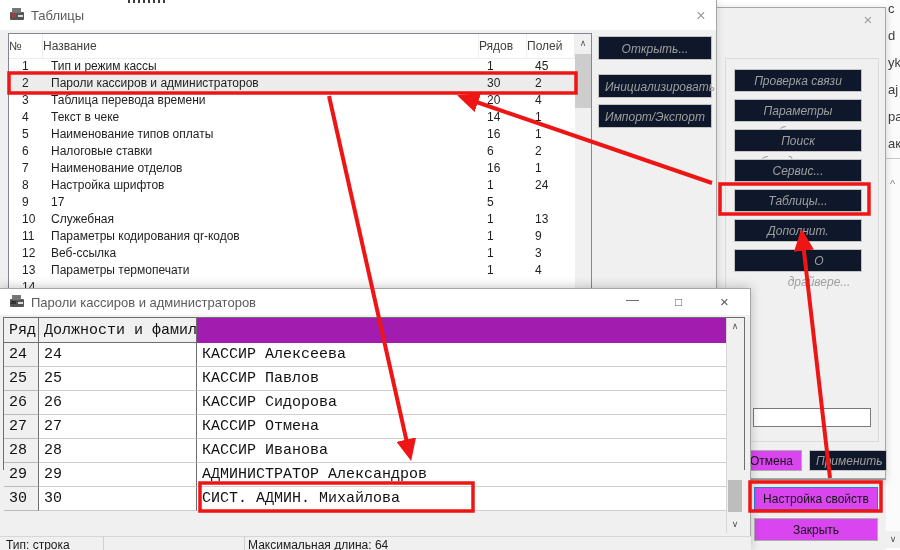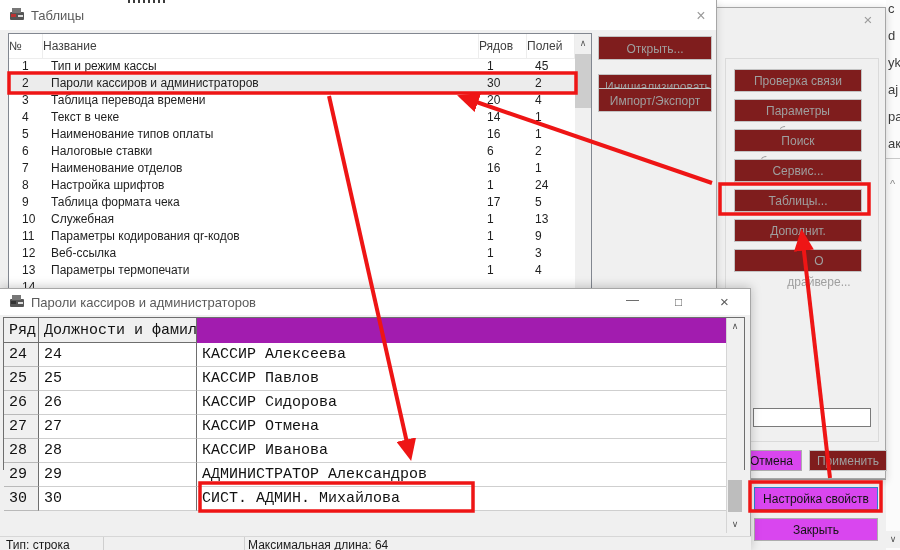--- a/index.html
+++ b/index.html
@@ -12,21 +12,21 @@
   .frag{position:absolute;left:2px;width:20px;font-size:13px;color:#3d3d3d;white-space:nowrap;}
   .strip-divider{position:absolute;left:0;top:158px;width:14px;height:1px;background:#c9c9c9;}
   .strip-caret{position:absolute;left:4px;top:178px;font-size:11px;color:#8a8a8a;}
   .strip-scroll{position:absolute;left:0;top:531px;width:14px;height:17px;background:#f0f0f0;color:#505050;font-size:9px;text-align:center;line-height:17px;}
 
   
   .main-win{position:absolute;left:745px;top:479px;width:141px;height:71px;background:#f0f0f0;border-top:1px solid #a6a6a6;z-index:1;}
   .btn{display:block;position:absolute;font-family:"Liberation Sans",sans-serif;font-size:12px;text-align:center;border-radius:0;}
   .btn.enabled{background:#d946ef;border:1px solid #adadad;color:#141414;cursor:pointer;}
   .btn.focus-blue{border:1px solid #2d7fd4;}
-  .btn.disabled{background:#7f1d1d;border:1px solid #c3c3c3;color:#9f9f9f;}
+  .btn.disabled{background:#0f172a;border:1px solid #c3c3c3;color:#9f9f9f;font-style:italic;}
   .main-btn1{left:9px;top:7px;width:124px;height:23px;}
   .main-btn2{left:9px;top:38px;width:124px;height:23px;text-align:center;}
 
   
   .prop-win{position:absolute;left:716px;top:7px;width:170px;height:472px;background:#f0f0f0;border:1px solid #a6a6a6;box-shadow:0 2px 8px rgba(0,0,0,.18);z-index:2;box-sizing:border-box;}
   .prop-close{position:absolute;right:8px;top:3px;width:18px;height:18px;font-size:15px;line-height:18px;text-align:center;color:#9b9b9b;cursor:pointer;}
   .group-frame{position:absolute;left:8px;top:50px;width:152px;height:382px;border:1px solid #dadada;}
   .prop-btn{left:17px;width:128px;height:23px;line-height:21px;}
   .text-input{position:absolute;left:36px;top:400px;width:110px;height:17px;border:1px solid #7a7a7a;background:#fff;font-size:12px;padding:0 3px;}
   .prop-cancel{left:24px;top:442px;width:61px;height:21px;}
@@ -187,21 +187,20 @@
             <span class="c-fields">1</span>
           </div>
           <div class="t-row">
             <span class="c-num">8</span>
             <span class="c-name">Настройка шрифтов</span>
             <span class="c-rows">1</span>
             <span class="c-fields">24</span>
           </div>
           <div class="t-row">
             <span class="c-num">9</span>
-            <span class="c-name">Таблица формата чека</span>
             <span class="c-rows">17</span>
             <span class="c-fields">5</span>
           </div>
           <div class="t-row">
             <span class="c-num">10</span>
             <span class="c-name">Служебная</span>
             <span class="c-rows">1</span>
             <span class="c-fields">13</span>
           </div>
           <div class="t-row">
@@ -230,21 +229,21 @@
           </div>
         </div>
       <div class="t-scroll">
         <div class="t-scroll-up">∧</div>
         <div class="t-thumb"></div>
       </div>
     </div>
     <div id="side-buttons">
         <button class="btn disabled side-btn" style="top: 36px;">Открыть...</button>
         <button class="btn disabled side-btn" style="top: 66px; margin-top: 8px;">Инициализировать</button>
-        <button class="btn disabled side-btn" style="top: 88px;">Импорт/Экспорт</button>
+        <button class="btn disabled side-btn" style="top: 104px;">Импорт/Экспорт</button>
       </div>
   </div>
 
   <div class="pw-win">
     <div class="titlebar pw-titlebar"></div>
     <svg class="win-icon pw-icon" viewBox="0 0 18 18">
       <rect x="2" y="6" width="14" height="8" rx="1" fill="#555"></rect>
       <rect x="4" y="2" width="9" height="5" fill="#777"></rect>
       <rect x="3" y="8" width="5" height="3" fill="#333"></rect>
       <rect x="10" y="9" width="5" height="2" fill="#ddd"></rect>

